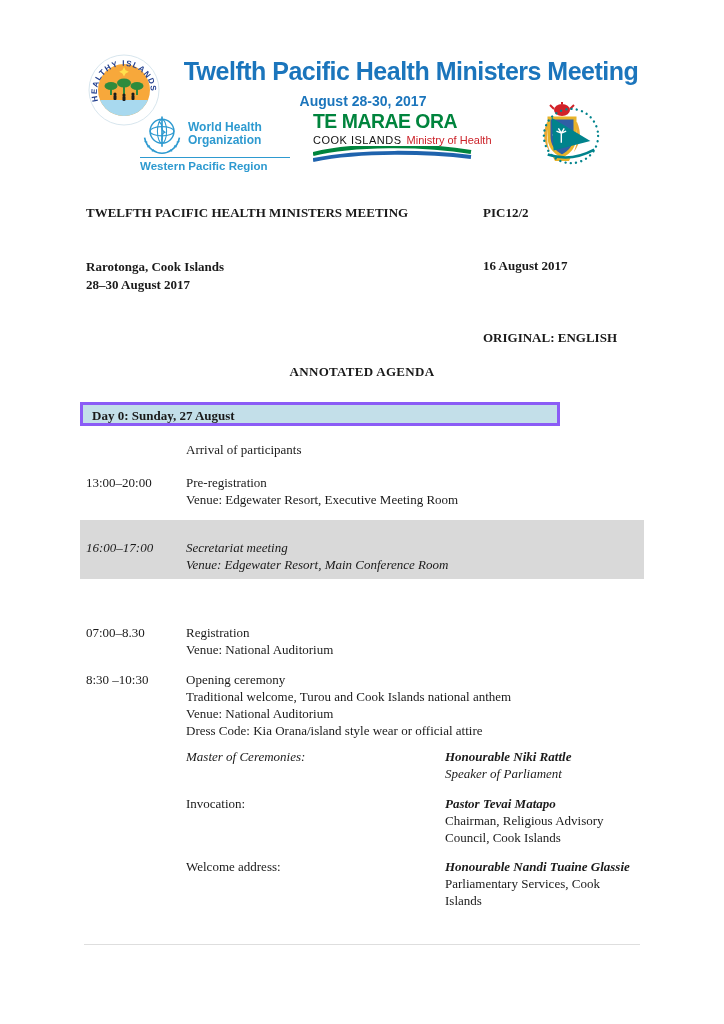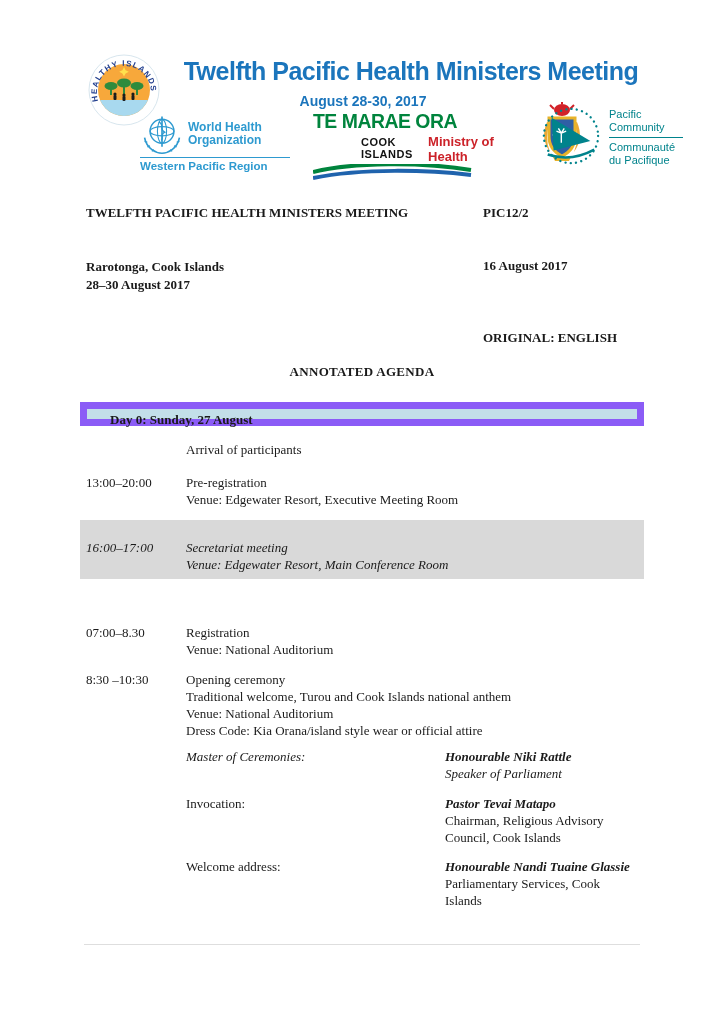--- a/index.html
+++ b/index.html
@@ -28,44 +28,44 @@
   .who-row{display:flex;align-items:center;gap:4px;}
   .who-name{font-size:12px;line-height:13px;}
   .who-line{height:1px;background:var(--who-blue);margin:1px 0 2px 0;}
   .who-region{font-size:11.5px;}
 
   .tmo{position:absolute;left:225px;top:60px;width:190px;
     font-family:"Liberation Sans",sans-serif;}
   .tmo-name{font-size:20px;font-weight:bold;color:var(--tmo-green);
     letter-spacing:-0.5px;white-space:nowrap;transform:scaleX(.97);transform-origin:left;}
   .tmo-row{display:flex;align-items:baseline;gap:5px;margin-top:1px;}
-  .tmo-country{font-size:11px;font-weight:bold;color:#111;letter-spacing:.5px;margin-left:48px;}
-  .tmo-ministry{font-size:13px;font-weight:bold;color:var(--ministry-red);}
+  .tmo-country{font-size:11px;font-weight:normal;color:#111;letter-spacing:.5px;}
+  .tmo-ministry{font-size:11px;font-weight:normal;color:var(--ministry-red);}
   .tmo-swoosh{display:block;margin-top:0px;}
   .tmo-coat{position:absolute;left:226px;top:-8px;}
 
   .spc{position:absolute;left:452px;top:56px;display:flex;align-items:center;gap:7px;
     font-family:"Liberation Sans",sans-serif;color:var(--spc-teal);}
   .spc-text{font-size:11px;line-height:13px;}
   .spc-divider{height:1px;background:var(--spc-teal);width:74px;margin:3px 0;}
 
   
   .b{font-weight:bold;}
   .abs{position:absolute;}
   .meeting-title{left:86px;top:205px;}
   .doc-code{left:483px;top:205px;}
   .location{left:86px;top:258px;line-height:18px;}
   .issue-date{left:483px;top:258px;}
   .original{left:483px;top:330px;}
   .agenda-title{left:80px;top:364px;width:564px;text-align:center;letter-spacing:.3px;}
 
   
-  .day-bar{position:absolute;left:80px;width:564px;height:24px;
-    background:var(--day-bar-fill);border:7px solid #8b5cf6;
-    font-weight:bold;line-height:21px;padding-left:23px;}
+  .day-bar{position:absolute;left:80px;width:480px;height:24px;
+    background:var(--day-bar-fill);border:3px solid #8b5cf6;
+    font-weight:bold;line-height:21px;padding-left:9px;}
   .day0-bar{top:402px;}
   .day1-bar{top:586px;}
 
   .row{position:absolute;left:80px;width:564px;line-height:17px;}
   .time{position:absolute;left:6px;top:0;width:100px;}
   .content{margin-left:106px;}
   .content div{white-space:nowrap;}
 
   .gray-block{position:absolute;left:80px;top:520px;width:564px;height:59px;
     background:var(--secretariat-fill);font-style:italic;line-height:17px;}
@@ -174,27 +174,20 @@
     <div class="spc">
       <svg width="62" height="62" viewBox="0 0 64 64">
         <circle cx="32" cy="31" r="28" fill="none" stroke="#00838c" stroke-width="2.4" stroke-dasharray="0.1 5.4" stroke-linecap="round"></circle>
         <polygon points="12,12 52,36 14,46" fill="#00838c"></polygon>
         <g stroke="#ffffff" stroke-width="1.4" fill="none">
           <line x1="22" y1="28" x2="22" y2="38"></line>
           <path d="M22,28 l-5,-2 M22,28 l5,-2 M22,28 l-3,-5 M22,28 l3,-5"></path>
         </g>
         <path d="M8,50 Q32,58 56,45" stroke="#00838c" stroke-width="2.6" fill="none"></path>
       </svg>
-      <div class="spc-text">
-        <div>Pacific</div>
-        <div>Community</div>
-        <div class="spc-divider"></div>
-        <div>Communauté</div>
-        <div>du Pacifique</div>
-      </div>
     </div>
   </div>
 
   <div class="abs b meeting-title">TWELFTH PACIFIC HEALTH MINISTERS MEETING</div>
   <div class="abs b doc-code">PIC12/2</div>
 
   <div class="abs b location">
     <div>Rarotonga, Cook Islands</div>
     <div>28–30 August 2017</div>
   </div>

